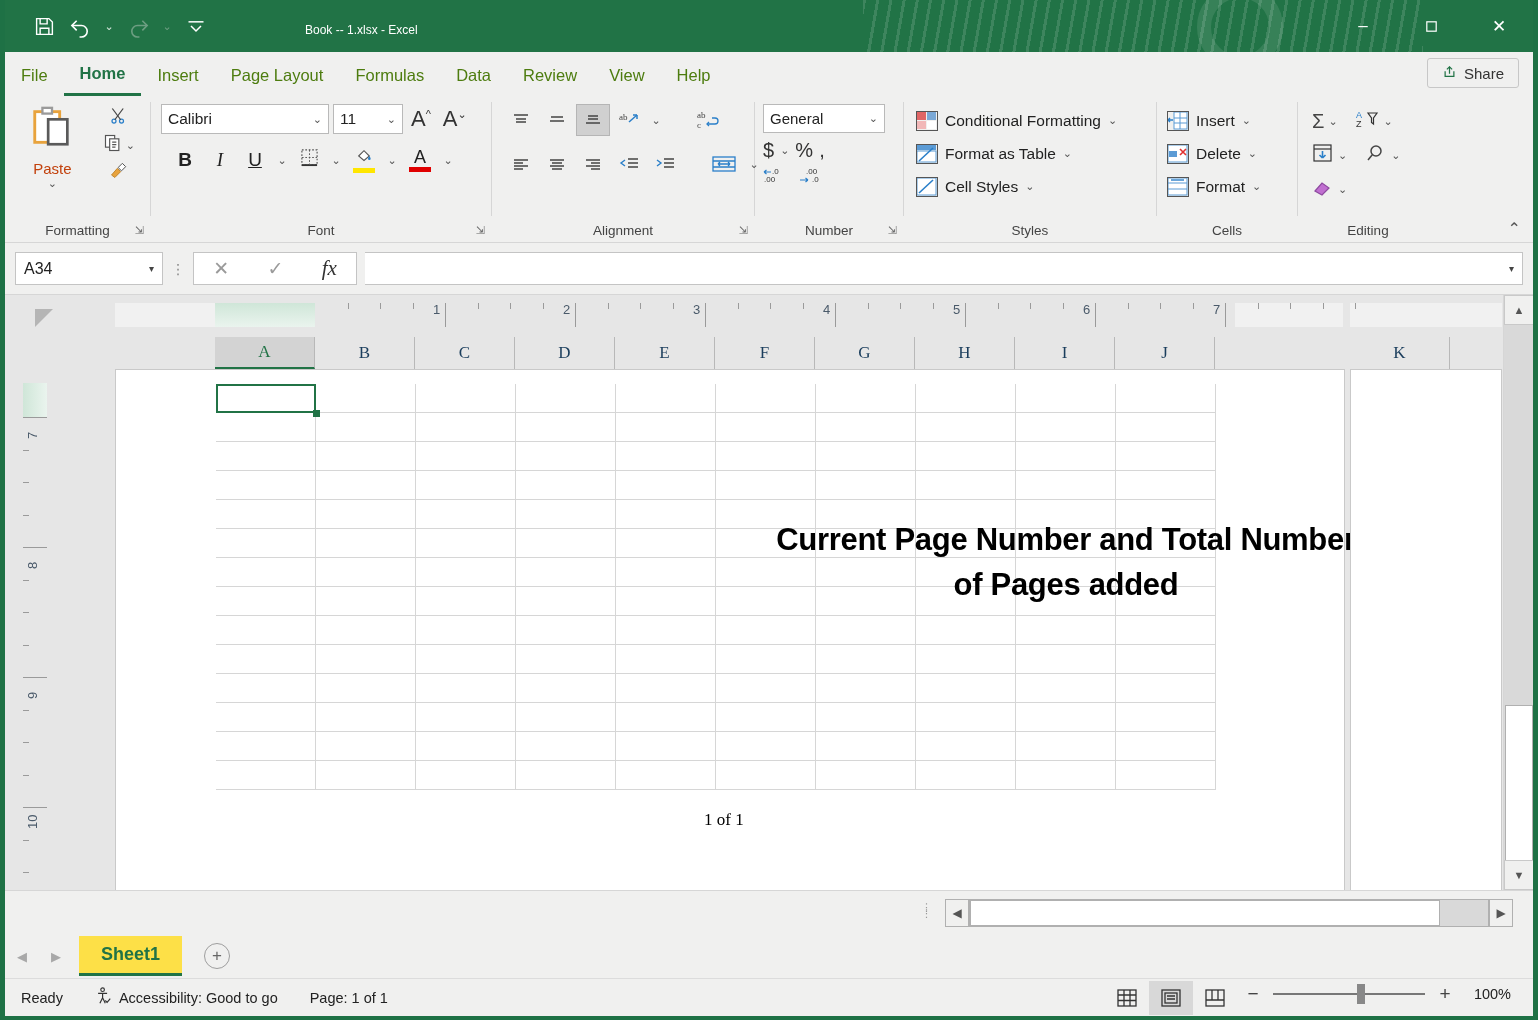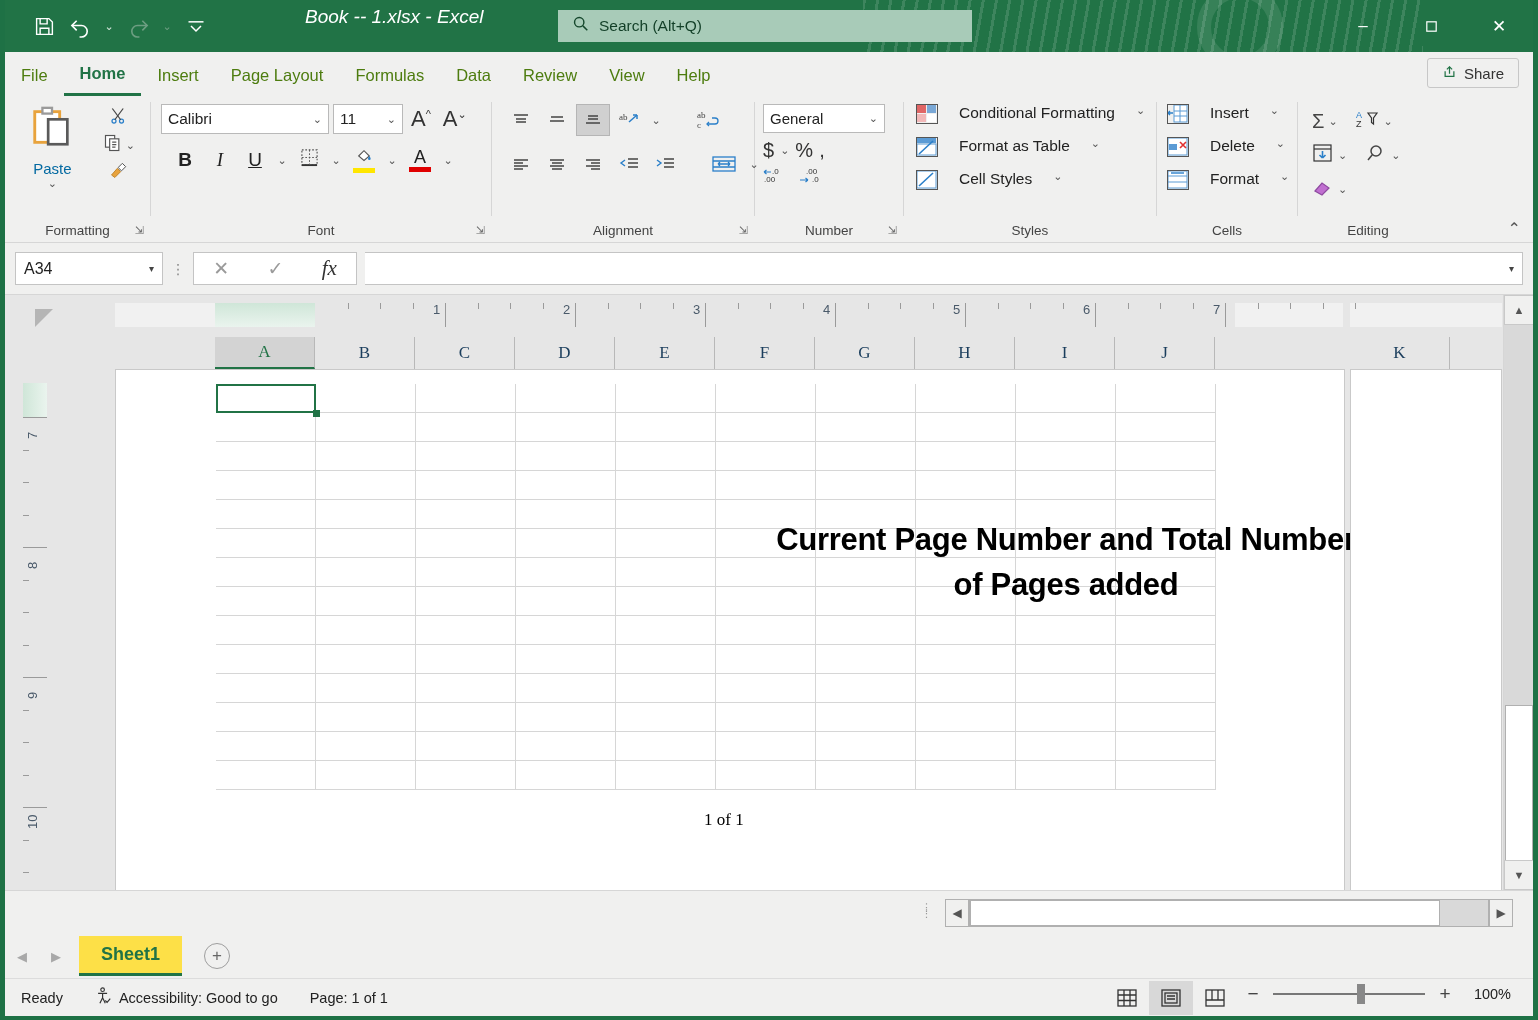--- a/index.html
+++ b/index.html
@@ -23,22 +23,22 @@
     overflow: hidden;
   }
   .titlebar .qat { display: flex; align-items: center; gap: 2px; padding-left: 22px; z-index: 3;}
   .qat-btn {
     width: 34px; height: 34px; display: flex; align-items: center; justify-content: center;
     color: #ffffff; font-size: 20px; line-height: 1;
   }
   .qat-btn.small { width: 20px; font-size: 11px; color: #d6e8dd; }
   .qat-btn.dim { color: #6d9e82; }
   .title-text {
-    color: #ffffff; font-size: 19px; z-index: 3;
-    position: absolute; left: 300px; top: 6px; white-space: nowrap; font-style: italic;
+    color: #ffffff; font-size: 12px; z-index: 3;
+    position: absolute; left: 300px; top: 23px; white-space: nowrap;
   }
   .search-wrap {
     position: absolute; left: 553px; top: 10px; width: 414px; height: 32px;
     background: #a8cbb8; display: flex; align-items: center; padding-left: 14px; z-index: 3;
   }
   .search-wrap .mag { color: #15472c; font-size: 17px; margin-right: 10px; }
   .search-wrap .ph { color: #123f27; font-size: 15.5px; }
   .acct { position: absolute; left: 995px; top: 14px; display: flex; align-items: center; gap: 10px; z-index: 3;}
   .acct .nm { color: #fff; font-size: 15.5px; }
   .avatar {
@@ -66,21 +66,21 @@
   
   .ribbon { height: 147px; background:#f0f0ef; border-bottom: 1px solid #d6d6d6; display:flex; flex:none; position:relative; }
   .grp { position:relative; display:flex; flex-direction:column; height: 100%; }
   .grp-body { flex: 1; display:flex; align-items:flex-start; padding: 8px 6px 0 6px; }
   .grp-label { height: 24px; font-size: 13.5px; color:#444; display:flex; align-items:center; justify-content:center; position:relative;}
   .grp-label .dlg { position:absolute; right: 6px; font-size: 11px; color:#666; }
   .sep { width:1px; background:#d6d6d6; margin: 6px 0 26px 0; }
 
   .paste-col { width: 86px; display:flex; flex-direction:column; align-items:center; }
   .paste-ico { font-size: 36px; line-height: 36px; color:#e8a33d; }
-  .paste-lbl { font-size: 15px; color:#0369a1; margin-top: 4px; }
+  .paste-lbl { font-size: 15px; color:#c2410c; margin-top: 4px; }
   .caret { font-size: 11px; color:#555; }
   .clip-col { width: 52px; display:flex; flex-direction:column; align-items:center; gap: 2px; padding-top: 2px;}
   .clip-row { display:flex; align-items:center; gap:3px; font-size: 19px; color:#444; }
 
   .font-grp { width: 340px; }
   .font-row1 { display:flex; align-items:center; gap: 4px; }
   .fontname {
     width: 168px; height: 30px; border:1px solid #b9b9b9; background:#fff;
     display:flex; align-items:center; padding: 0 6px; font-size: 15.5px; color:#222; justify-content: space-between;
   }
@@ -104,21 +104,21 @@
   .albtn.sel { background: #d0d0d0; border:1px solid #b5b5b5; }
   .albtn.small { width: 16px; font-size: 11px; color:#555; }
 
   .num-grp { width: 148px; }
   .numfmt { width: 122px; height: 29px; border:1px solid #b9b9b9; background:#fff; display:flex; align-items:center;
             justify-content:space-between; padding: 0 6px; font-size: 15px; color:#222; }
   .num-row { display:flex; align-items:center; gap:6px; margin-top: 6px; font-size: 20px; color:#333; }
   .num-row2 { display:flex; align-items:center; gap: 12px; margin-top: 4px; font-size: 12px; color:#1f6fb5; }
 
   .styles-grp { width: 252px; }
-  .style-item { display:flex; align-items:flex-start; gap: 21px; font-size: 15.5px; color:#222; height: 33px; }
+  .style-item { display:flex; align-items:center; gap: 7px; font-size: 15.5px; color:#222; height: 33px; }
   .sq { width: 22px; height: 20px; border: 1.5px solid #555; display:inline-block; position:relative; flex:none;}
 
   .cells-grp { width: 140px; }
   .edit-grp { width: 140px; }
   .edit-row { display:flex; align-items:center; gap: 4px; height: 34px; font-size: 20px; color:#444; }
   .collapse { position:absolute; right: 12px; bottom: 4px; font-size: 16px; color:#555; }
 
   
   .fbar { height: 52px; background:#f0f0ef; display:flex; align-items:center; padding: 0 10px; gap: 8px; flex:none;
           border-bottom: 1px solid #d6d6d6;}
@@ -260,29 +260,20 @@
       <div class="qat-btn">
         <svg width="20" height="16" viewBox="0 0 24 18" fill="none" stroke="#fff" stroke-width="1.8">
           <path d="M3 4h18"></path>
             <path d="M6 9l6 6 6-6"></path>
         </svg>
       </div>
     </div>
 
     <div class="title-text">Book -- 1.xlsx  -  Excel</div>
 
-    <div class="search-wrap">
-      <span class="mag">
-        <svg width="17" height="17" viewBox="0 0 20 20" fill="none" stroke="#15472c" stroke-width="1.7">
-          <circle cx="8.5" cy="8.5" r="5.5"></circle>
-            <path d="M12.8 12.8 L18 18"></path>
-        </svg>
-      </span>
-      <span class="ph">Search (Alt+Q)</span>
-    </div>
 
 
     <div class="win-btns">
       <div class="win-btn">–</div>
       <div class="win-btn">
         <svg width="15" height="15" viewBox="0 0 16 16" fill="none" stroke="#fff" stroke-width="1.3">
             <rect x="3" y="3" width="10" height="10"></rect>
           </svg>
       </div>
       <div class="win-btn">✕</div>

